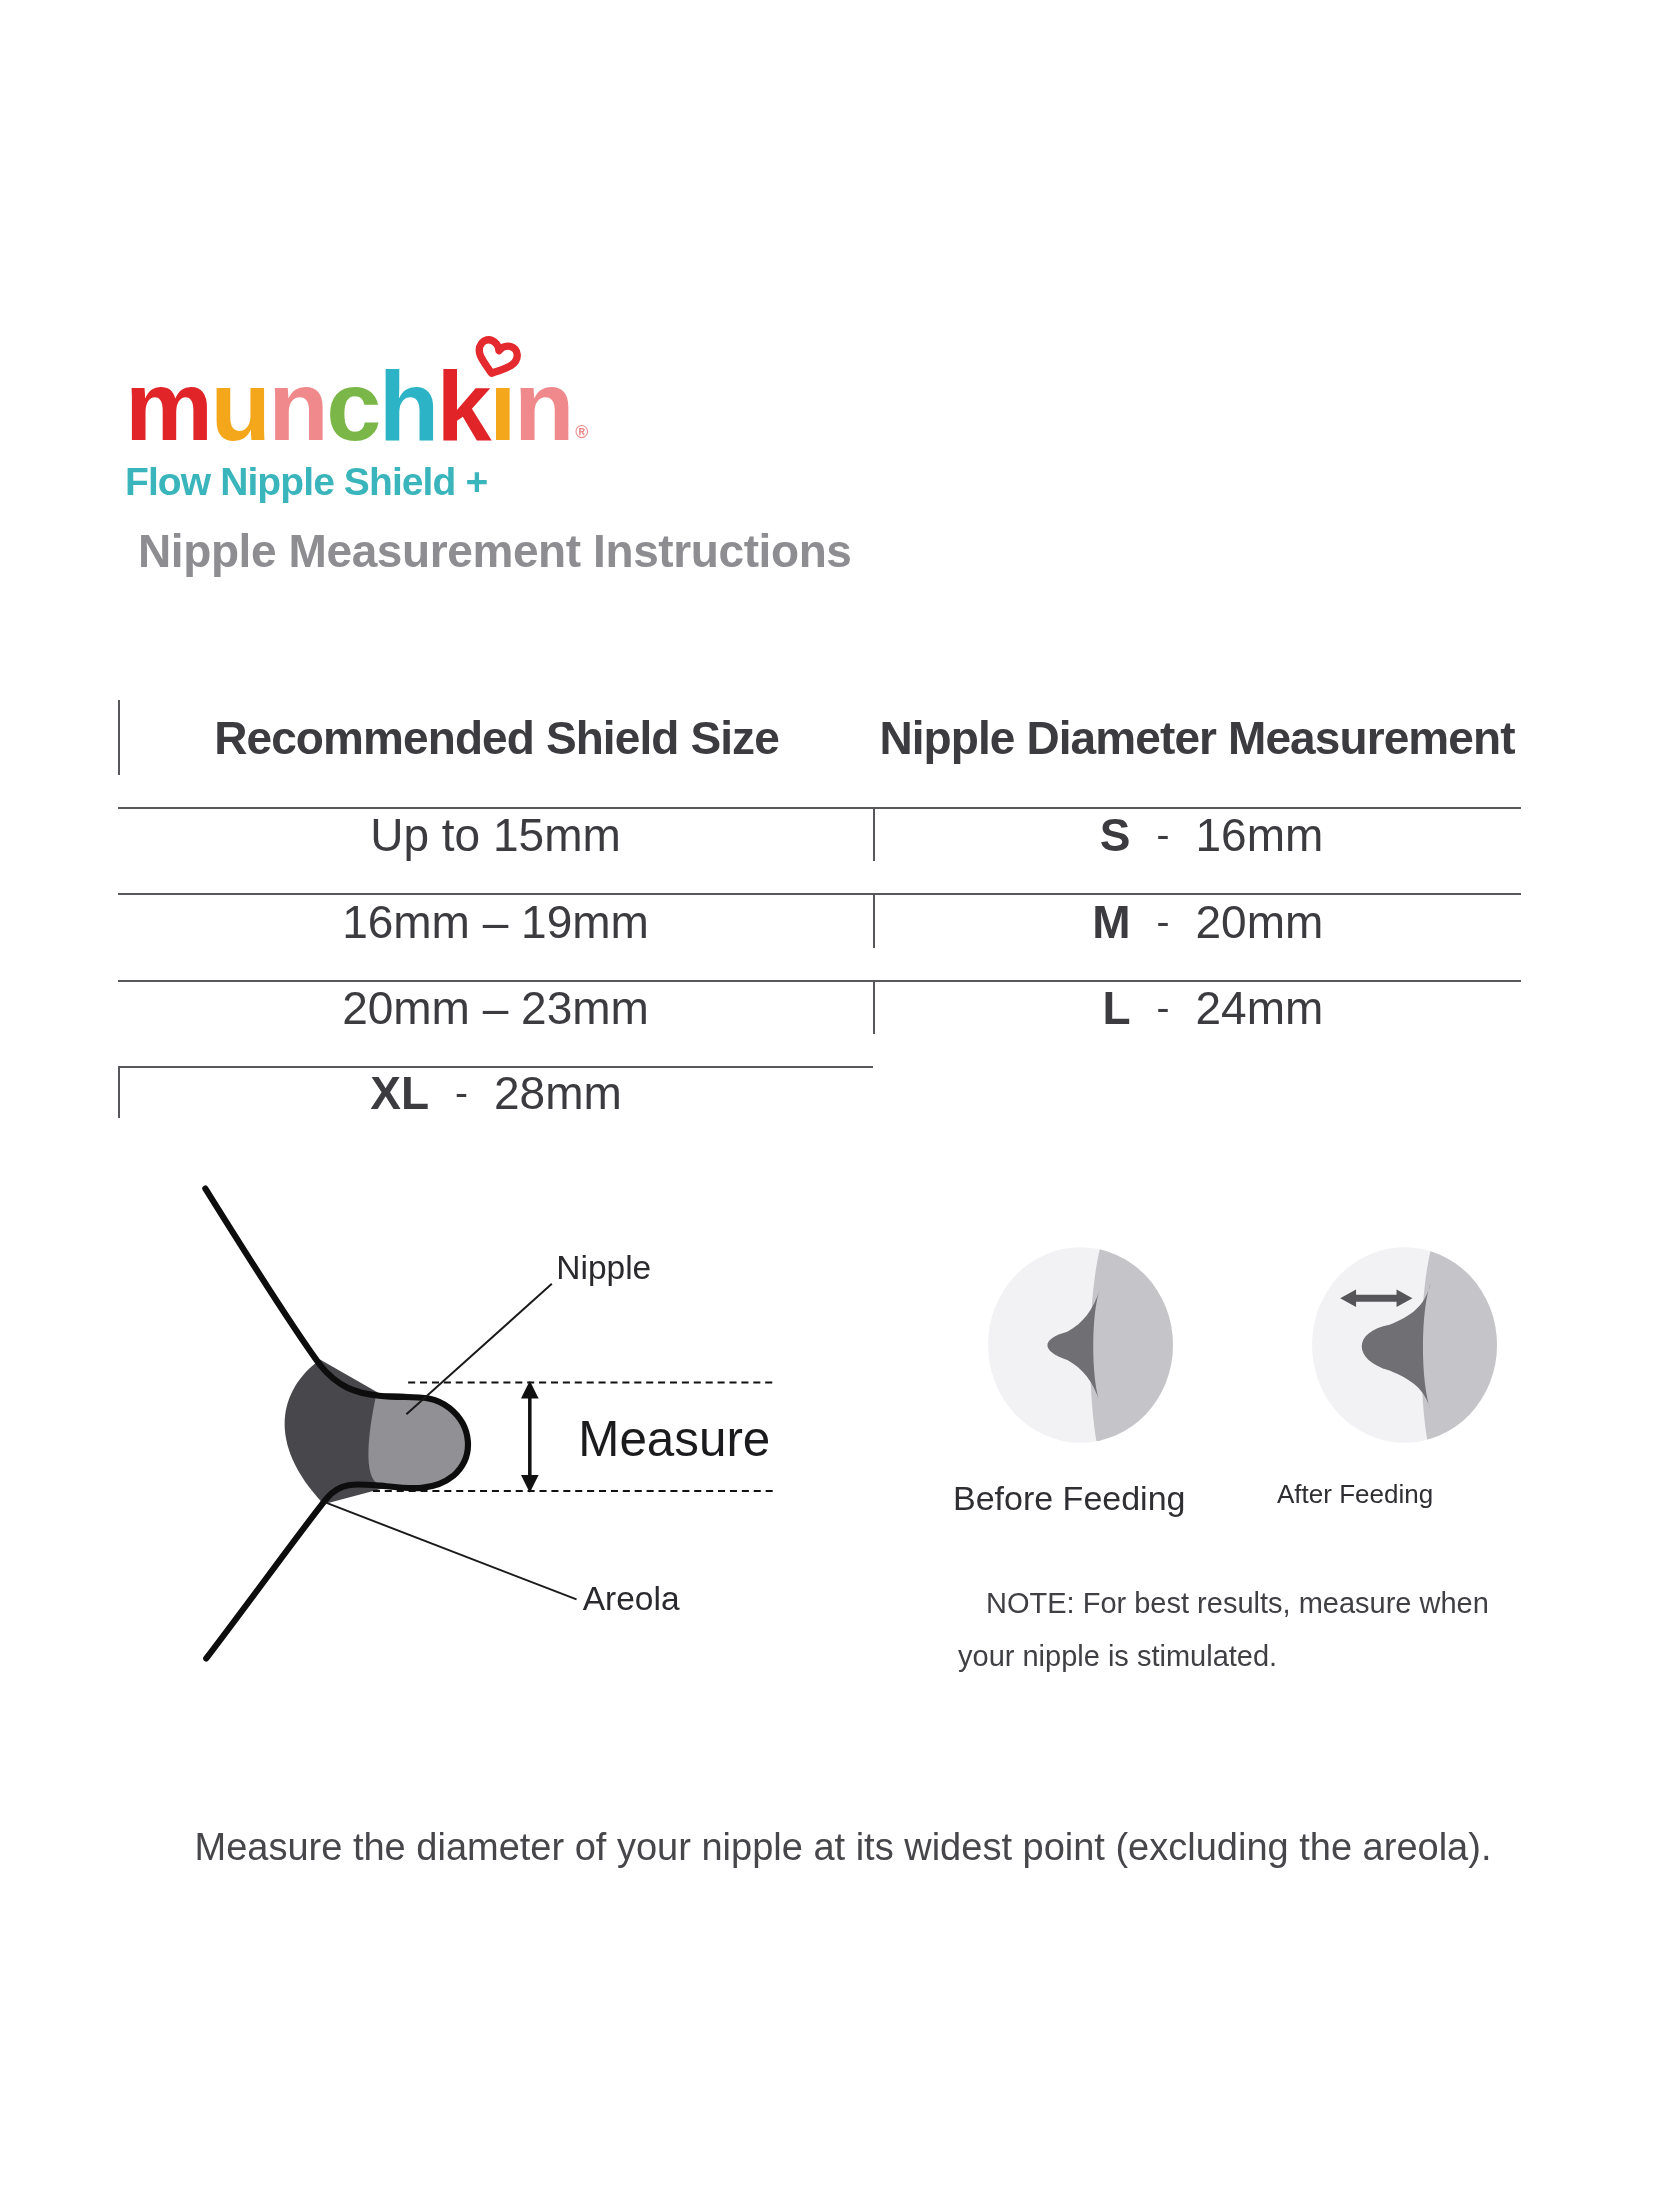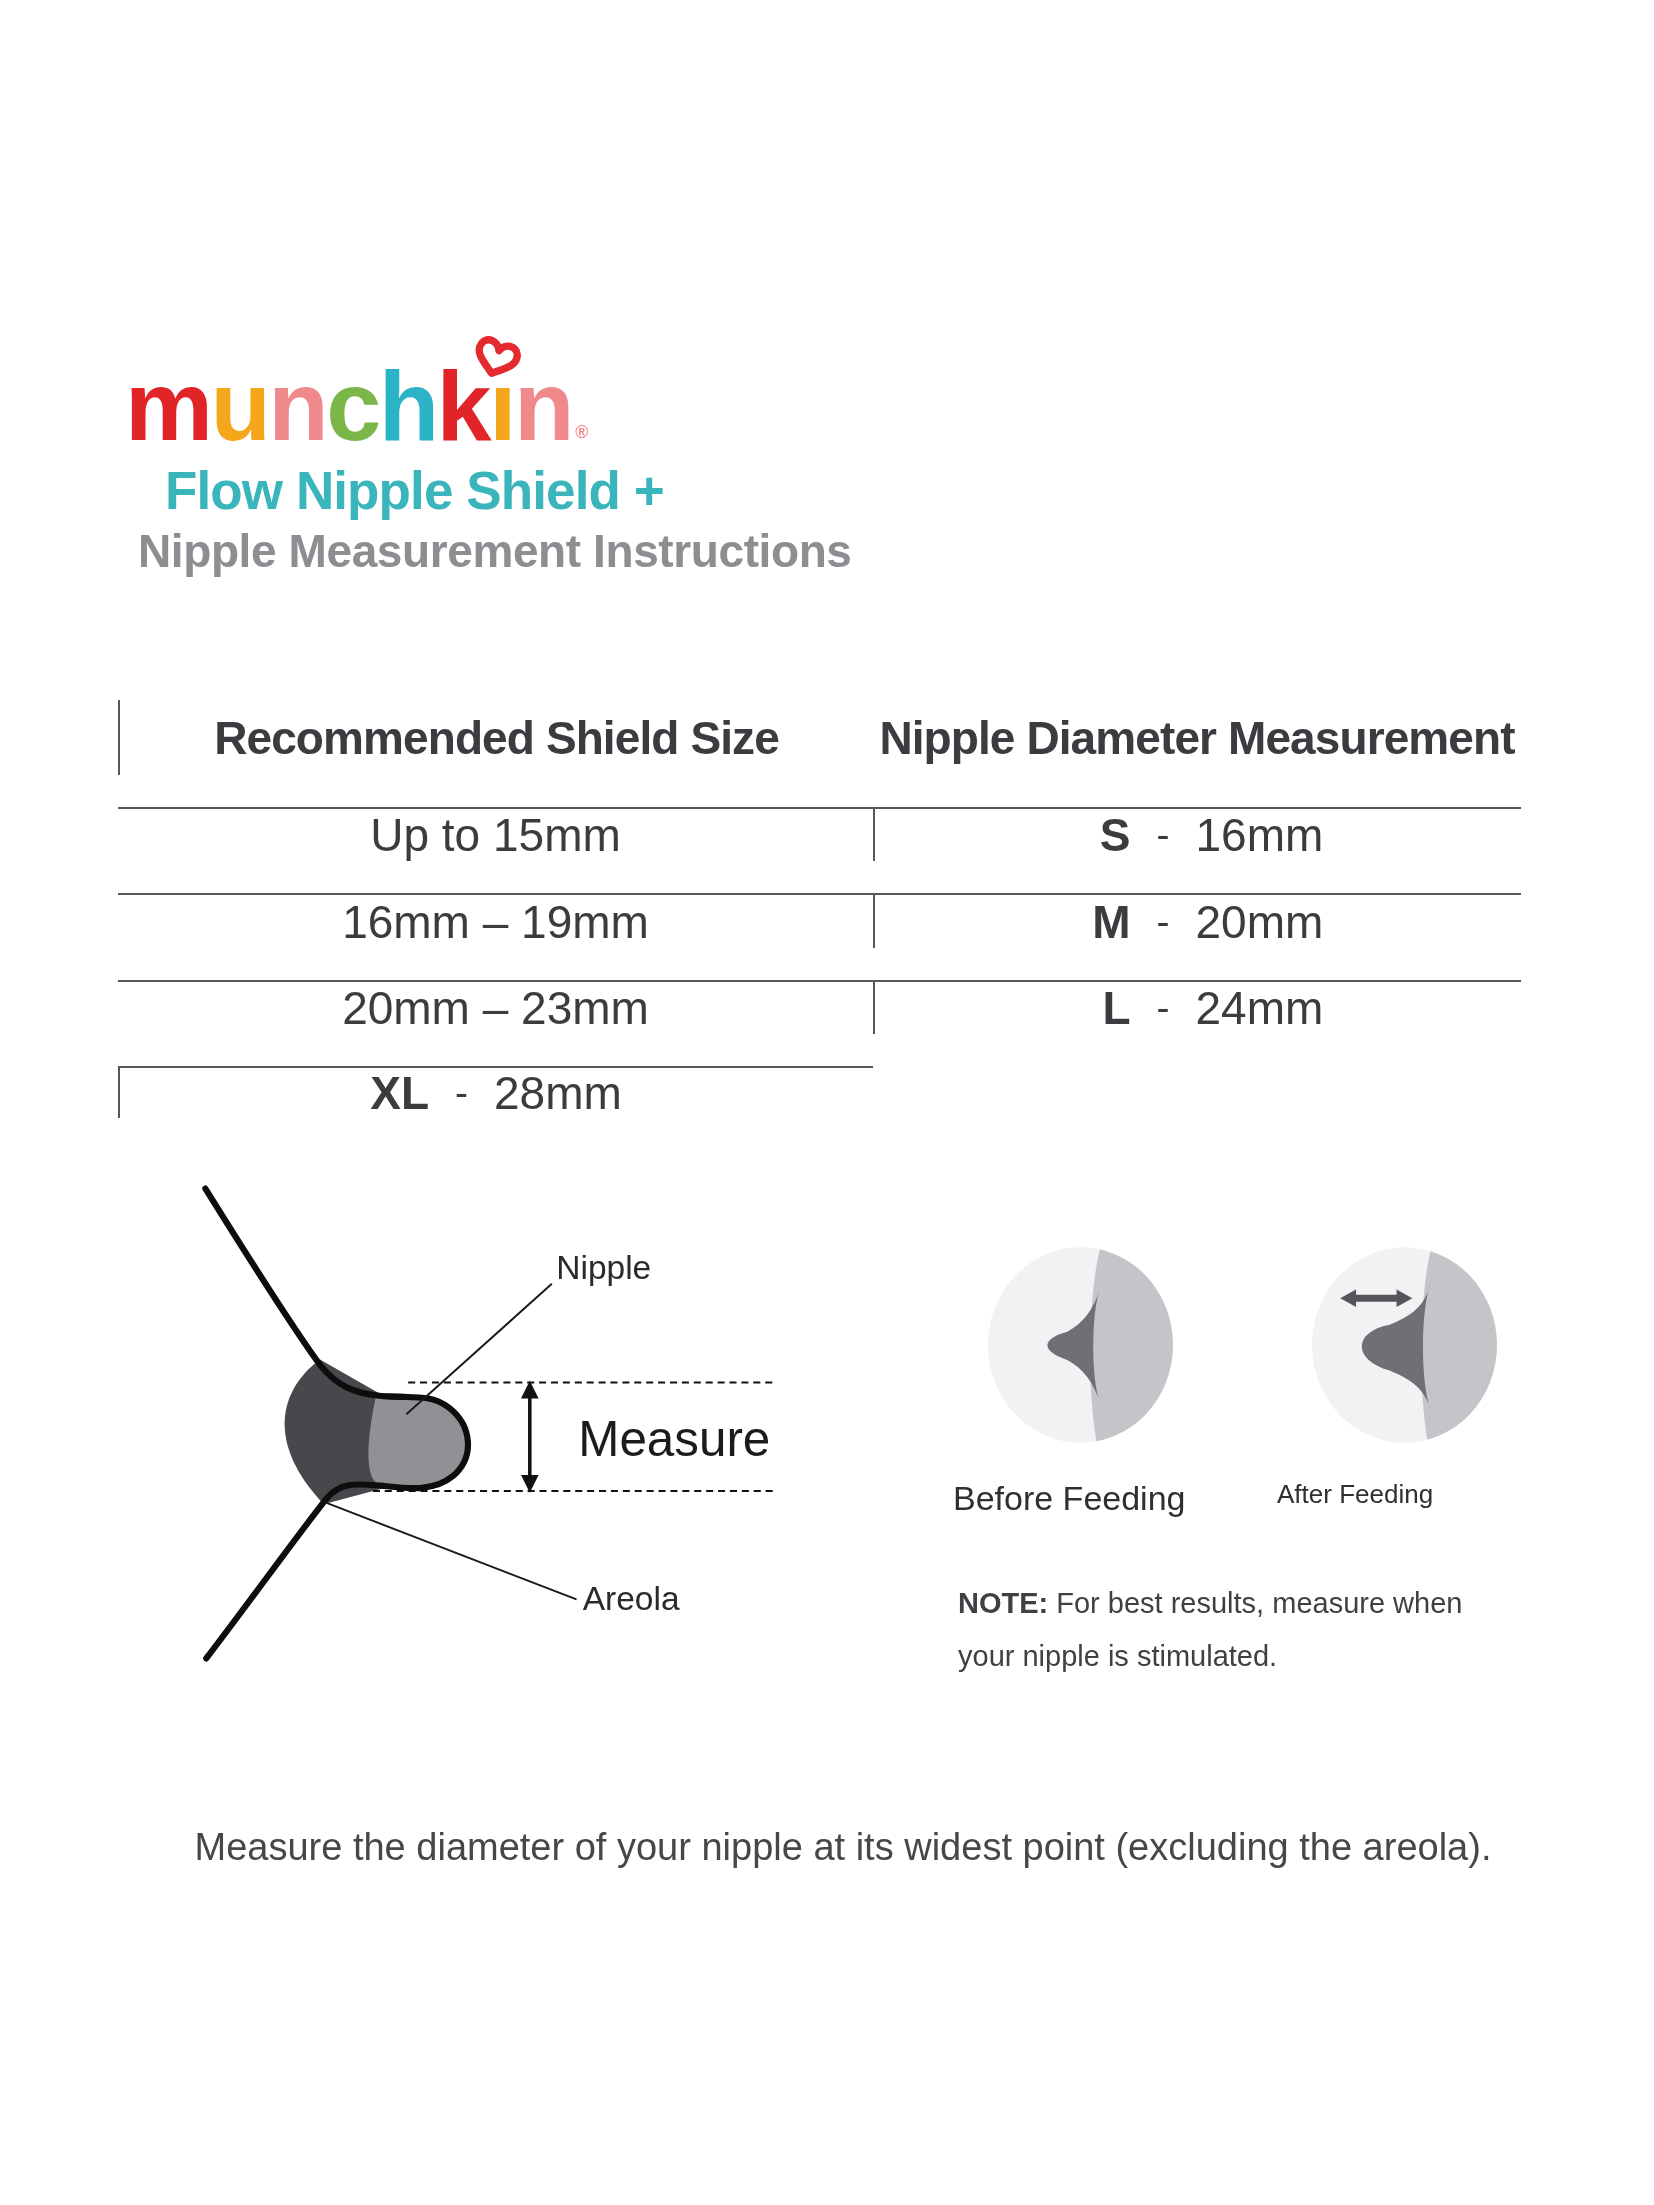--- a/index.html
+++ b/index.html
@@ -9,22 +9,22 @@
 
   
   #logo{left:125px;top:356px;line-height:1;white-space:nowrap;font-weight:800;
         font-size:99px;letter-spacing:-2.6px;}
   #logo .ltr{display:inline-block;}
   #logo .i-wrap{position:relative;display:inline-block;}
   #logo .heart{position:absolute;left:50%;top:-55px;transform:translateX(-54%) rotate(18deg);}
   #logo .rmark{font-size:17.6px;font-weight:700;letter-spacing:0;vertical-align:baseline;
                position:relative;top:-1.8px;left:3.5px;}
 
-  #product-title{left:125px;top:460px;font-size:53px;font-weight:700;color:#3ab5bb;
-                 letter-spacing:-0.9px;white-space:nowrap;margin-left:40px;}
+  #product-title{left:125px;top:460px;font-size:39px;font-weight:700;color:#3ab5bb;
+                 letter-spacing:-0.9px;white-space:nowrap;}
   #subtitle{left:138px;top:524px;font-size:46px;font-weight:700;color:#8d8d92;
             letter-spacing:-0.4px;white-space:nowrap;}
 
   
   #size-table{left:118px;top:700px;width:1403px;display:grid;
               grid-template-columns:755px 648px;
               grid-template-rows:75px 86px 87px 86px 84px;}
   #size-table .cell{display:flex;align-items:center;justify-content:center;
                     font-size:46px;color:#3b3b40;}
   #size-table .head{font-weight:700;letter-spacing:-0.9px;}
@@ -33,21 +33,21 @@
   .size-group{display:flex;align-items:center;}
   .size-letter{display:inline-block;width:78px;text-align:right;font-weight:700;}
   .size-dash{display:inline-block;width:65px;text-align:center;font-size:39px;}
   .size-value{display:inline-block;width:148px;text-align:left;}
 
   
   svg text{font-family:"Liberation Sans", sans-serif;}
   #before-label{left:953px;top:1479px;width:258px;text-align:left;font-size:34px;color:#2f2f33;}
   #after-label{left:1277px;top:1479px;width:258px;text-align:left;font-size:26px;color:#2f2f33;}
   #note-block{left:958px;top:1577px;width:618px;font-size:29px;line-height:53px;color:#3f3f44;}
-  #note-block b{font-weight:700;}
+  #note-block b{font-weight:400;margin-left:28px;}
   #footer-instruction{left:16px;top:1826px;width:1654px;text-align:center;font-size:38px;color:#46464b;}
 </style>
 </head>
 <body>
 
 <div id="page">
 
   <div id="logo" class="abs">
     <span class="ltr" style="color: rgb(224, 36, 40);">m</span><span class="ltr" style="color: rgb(245, 167, 27);">u</span><span class="ltr" style="color: rgb(240, 137, 140);">n</span><span class="ltr" style="color: rgb(122, 182, 72);">c</span><span class="ltr" style="color: rgb(44, 180, 198);">h</span><span class="ltr" style="color: rgb(224, 36, 40);">k</span><span class="i-wrap"><span class="ltr" style="color: rgb(245, 167, 27);">ı</span><span class="heart">
           <svg width="51" height="49" viewBox="0 0 60 60">

